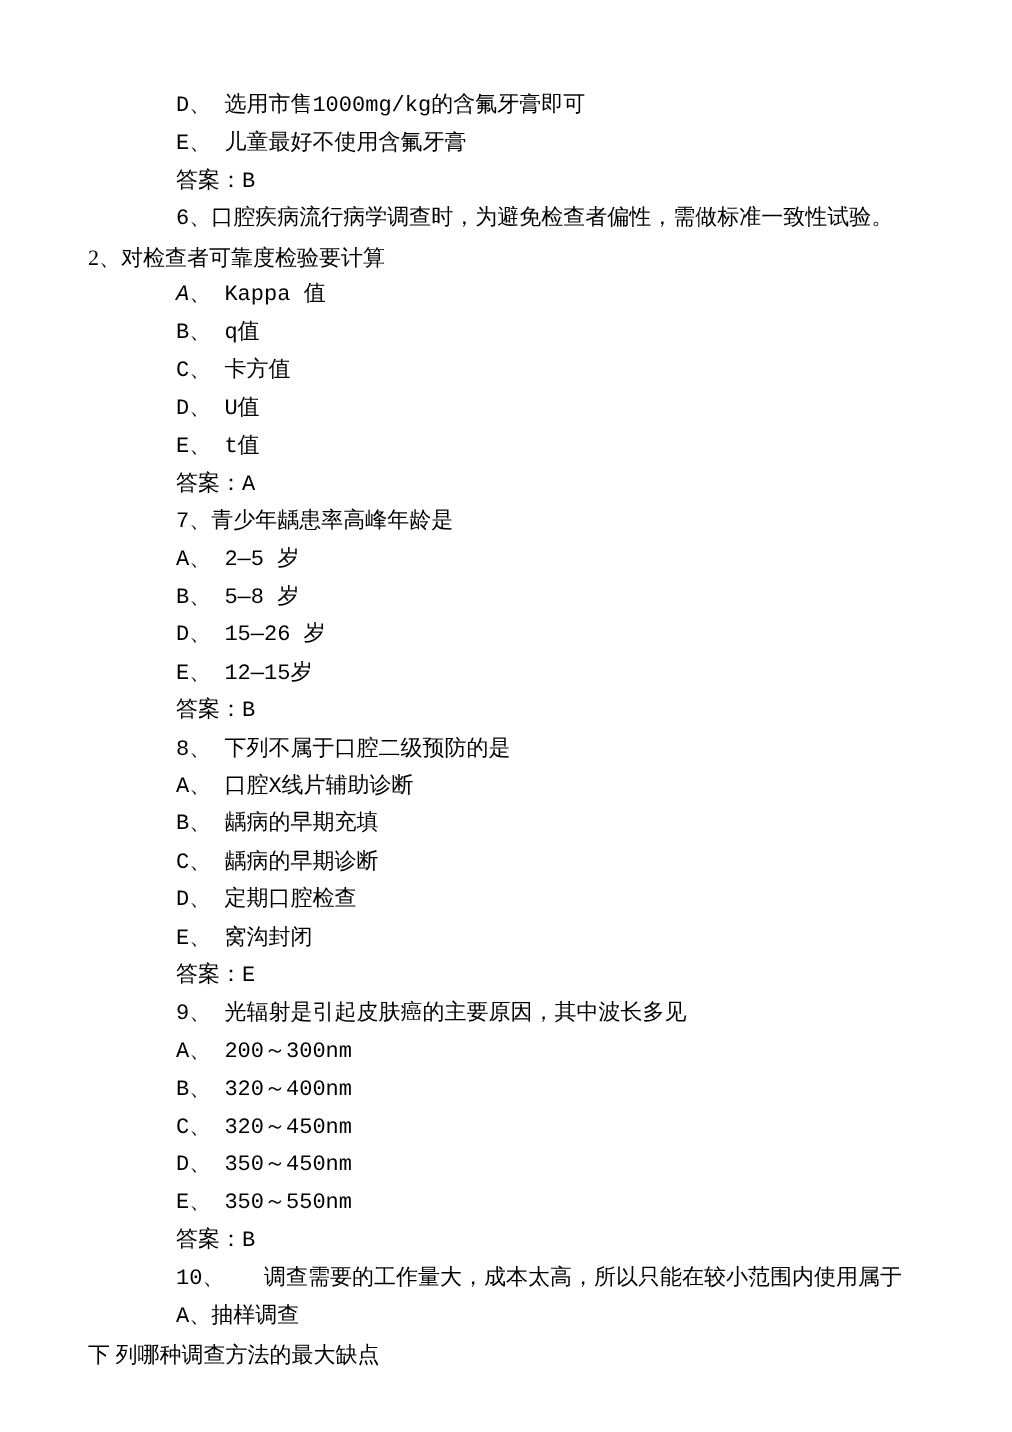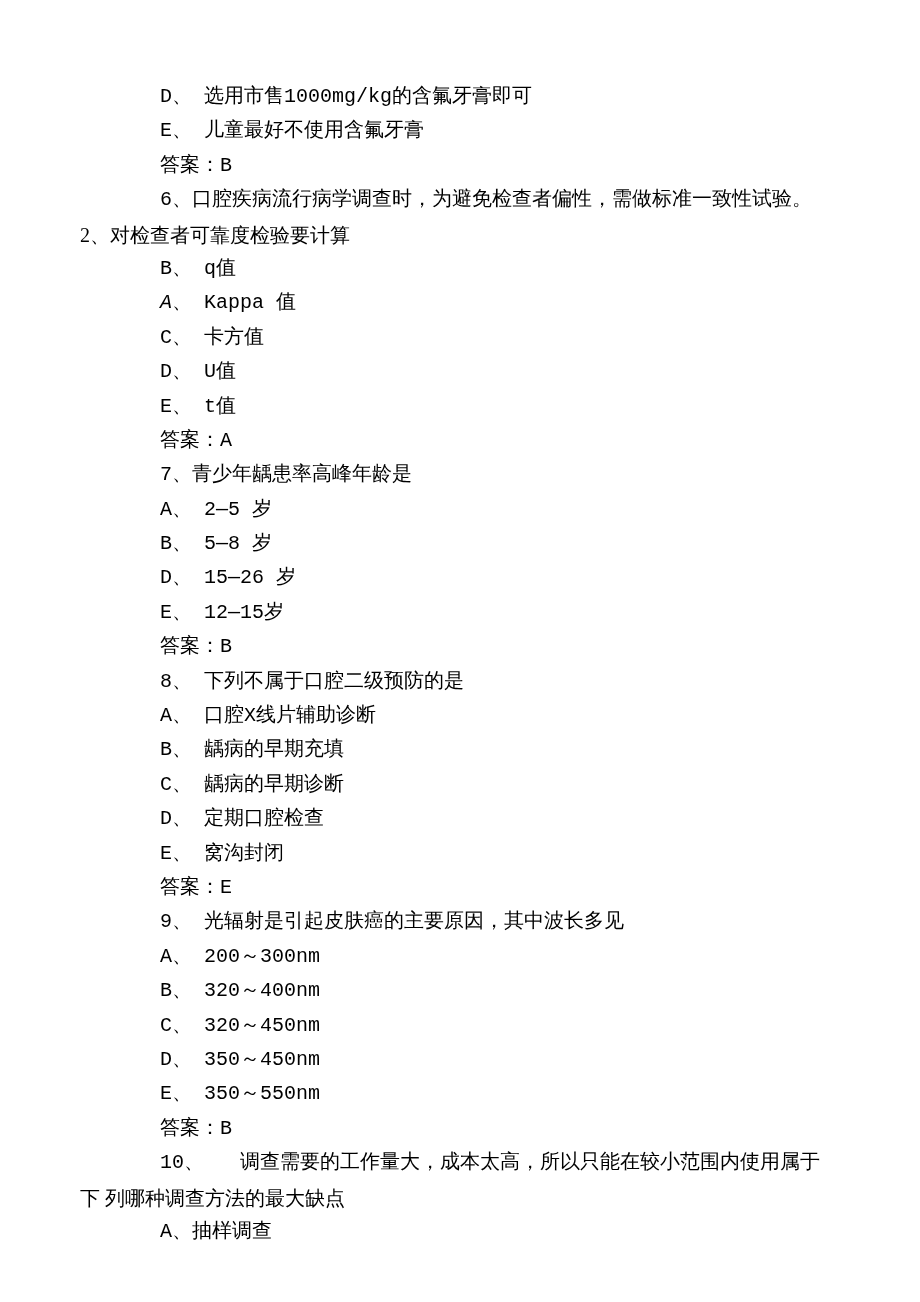--- a/index.html
+++ b/index.html
@@ -31,22 +31,22 @@
 </style>
 </head>
 <body>
 
 <div id="doc">
     <div class="line first-indent"><span>D、 选用市售1000mg/kg的含氟牙膏即可</span></div>
     <div class="line first-indent"><span>E、 儿童最好不使用含氟牙膏</span></div>
     <div class="line first-indent"><span>答案：B</span></div>
     <div class="line first-indent"><span>6、口腔疾病流行病学调查时，为避免检查者偏性，需做标准一致性试验。</span></div>
     <div class="line hang-indent"><span>2、对检查者可靠度检验要计算</span></div>
+    <div class="line first-indent"><span class="italic">A</span><span>、 Kappa 值</span></div>
     <div class="line first-indent"><span>B、 q值</span></div>
-    <div class="line first-indent"><span class="italic">A</span><span>、 Kappa 值</span></div>
     <div class="line first-indent"><span>C、 卡方值</span></div>
     <div class="line first-indent"><span>D、 U值</span></div>
     <div class="line first-indent"><span>E、 t值</span></div>
     <div class="line first-indent"><span>答案：A</span></div>
     <div class="line first-indent"><span>7、青少年龋患率高峰年龄是</span></div>
     <div class="line first-indent"><span>A、 2—5 岁</span></div>
     <div class="line first-indent"><span>B、 5—8 岁</span></div>
     <div class="line first-indent"><span>D、 15—26 岁</span></div>
     <div class="line first-indent"><span>E、 12—15岁</span></div>
     <div class="line first-indent"><span>答案：B</span></div>
@@ -58,15 +58,15 @@
     <div class="line first-indent"><span>E、 窝沟封闭</span></div>
     <div class="line first-indent"><span>答案：E</span></div>
     <div class="line first-indent"><span>9、 光辐射是引起皮肤癌的主要原因，其中波长多见</span></div>
     <div class="line first-indent"><span>A、 200～300nm</span></div>
     <div class="line first-indent"><span>B、 320～400nm</span></div>
     <div class="line first-indent"><span>C、 320～450nm</span></div>
     <div class="line first-indent"><span>D、 350～450nm</span></div>
     <div class="line first-indent"><span>E、 350～550nm</span></div>
     <div class="line first-indent"><span>答案：B</span></div>
     <div class="line first-indent"><span>10、   调查需要的工作量大，成本太高，所以只能在较小范围内使用属于</span></div>
+    <div class="line first-indent"><span>A、抽样调查</span></div>
     <div class="line hang-indent"><span>下 列哪种调查方法的最大缺点</span></div>
-    <div class="line first-indent"><span>A、抽样调查</span></div>
   </div>
 
 </body></html>

